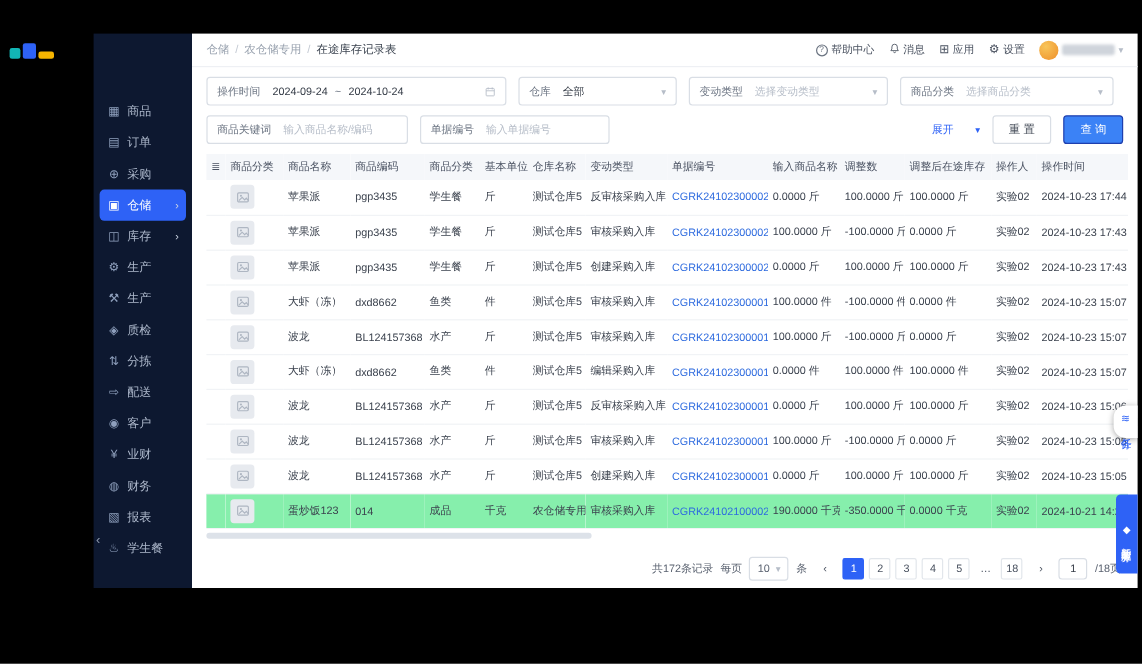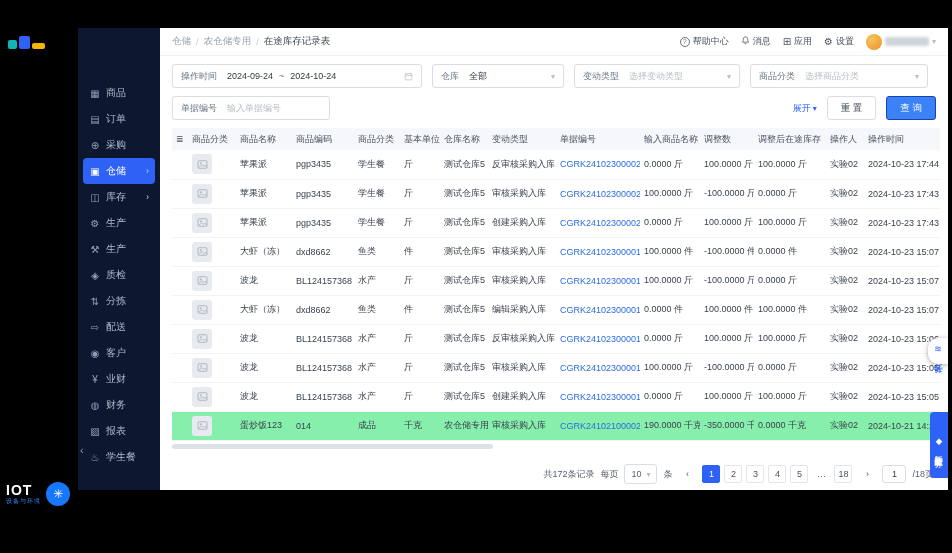--- a/index.html
+++ b/index.html
@@ -51,21 +51,21 @@
   .flabel{color:#6b7482;margin-right:10px;white-space:nowrap}
   .fval{color:#333a45;white-space:nowrap}
   .fph{color:#b6bdc8;white-space:nowrap}
   .fsep{margin:0 6px;color:#6b7482}
   .fic{margin-left:auto;display:flex}
   .fcaret{margin-left:auto;color:#b6bdc8;font-size:8px}
   .w-date{width:250px}.w-wh{width:132px}.w-ct{width:166px}.w-cat{width:178px}.w-kw{width:168px}.w-doc{width:158px}
   .fbox input{border:none;outline:none;font-size:9px;width:100%;color:#333a45;background:transparent}
   .fbox input::placeholder{color:#b6bdc8}
   .row2-right{margin-left:auto;display:flex;align-items:center;gap:10px}
-  .expand{color:#2e62f6;font-size:9px;display:flex;align-items:center;gap:2px;cursor:pointer}
+  .expand{color:#2e62f6;font-size:9px;display:flex;align-items:center;gap:18px;cursor:pointer}
   .expand .caret{color:#2e62f6}
   .btn{height:24px;padding:0 13px;border-radius:3px;font-size:9.5px;border:1px solid #d9dee5;background:#fff;color:#49505c;cursor:pointer;white-space:nowrap}
   .btn-primary{background:#3b82f6;border-color:#1e3fae;color:#fff}
 
   
   .twrap{padding:0 12px;flex:none;overflow:hidden}
   table{width:100%;border-collapse:collapse;table-layout:fixed;font-size:9px}
   thead th{background:#f5f7fa;color:#495161;font-weight:normal;height:22px;text-align:left;padding:0 4px;white-space:nowrap;overflow:hidden}
   tbody td{height:29px;border-bottom:1px solid #f1f3f6;padding:0 4px;color:#3b424e;white-space:nowrap;overflow:hidden}
   tbody tr.hl{background:#86efac}
@@ -162,27 +162,20 @@
           <span class="lbl">报表</span>
         </div>
         <div class="nav-item">
           <span class="ico">♨</span>
           <span class="lbl">学生餐</span>
         </div>
       </nav>
   </aside>
   <span class="collapse">‹</span>
 
-  <div class="iot">
-    <div>
-      <div class="iot-t1">IOT</div>
-      <div class="iot-t2">设备与环境</div>
-    </div>
-    <div class="iot-badge">✳</div>
-  </div>
 
   <main class="app">
 
     <div class="topbar">
       <div class="crumb">
           <span>仓储</span>
           <span class="sep">/</span>
           <span>农仓储专用</span>
           <span class="sep">/</span>
           <span class="cur">在途库存记录表</span>
@@ -238,20 +231,24 @@
           <span class="fph">选择变动类型</span>
           <span class="fcaret">▾</span>
         </div>
         <div class="fbox w-cat">
           <span class="flabel">商品分类</span>
           <span class="fph">选择商品分类</span>
           <span class="fcaret">▾</span>
         </div>
       </div>
       <div class="frow">
+        <div class="fbox w-kw">
+          <span class="flabel">商品关键词</span>
+          <input placeholder="输入商品名称/编码" style="">
+        </div>
         <div class="fbox w-doc">
           <span class="flabel">单据编号</span>
           <input placeholder="输入单据编号" style="">
         </div>
         <div class="row2-right">
           <span class="expand">
             <span>展开</span>
             <span class="caret">▾</span>
           </span>
           <button class="btn">重 置</button>

